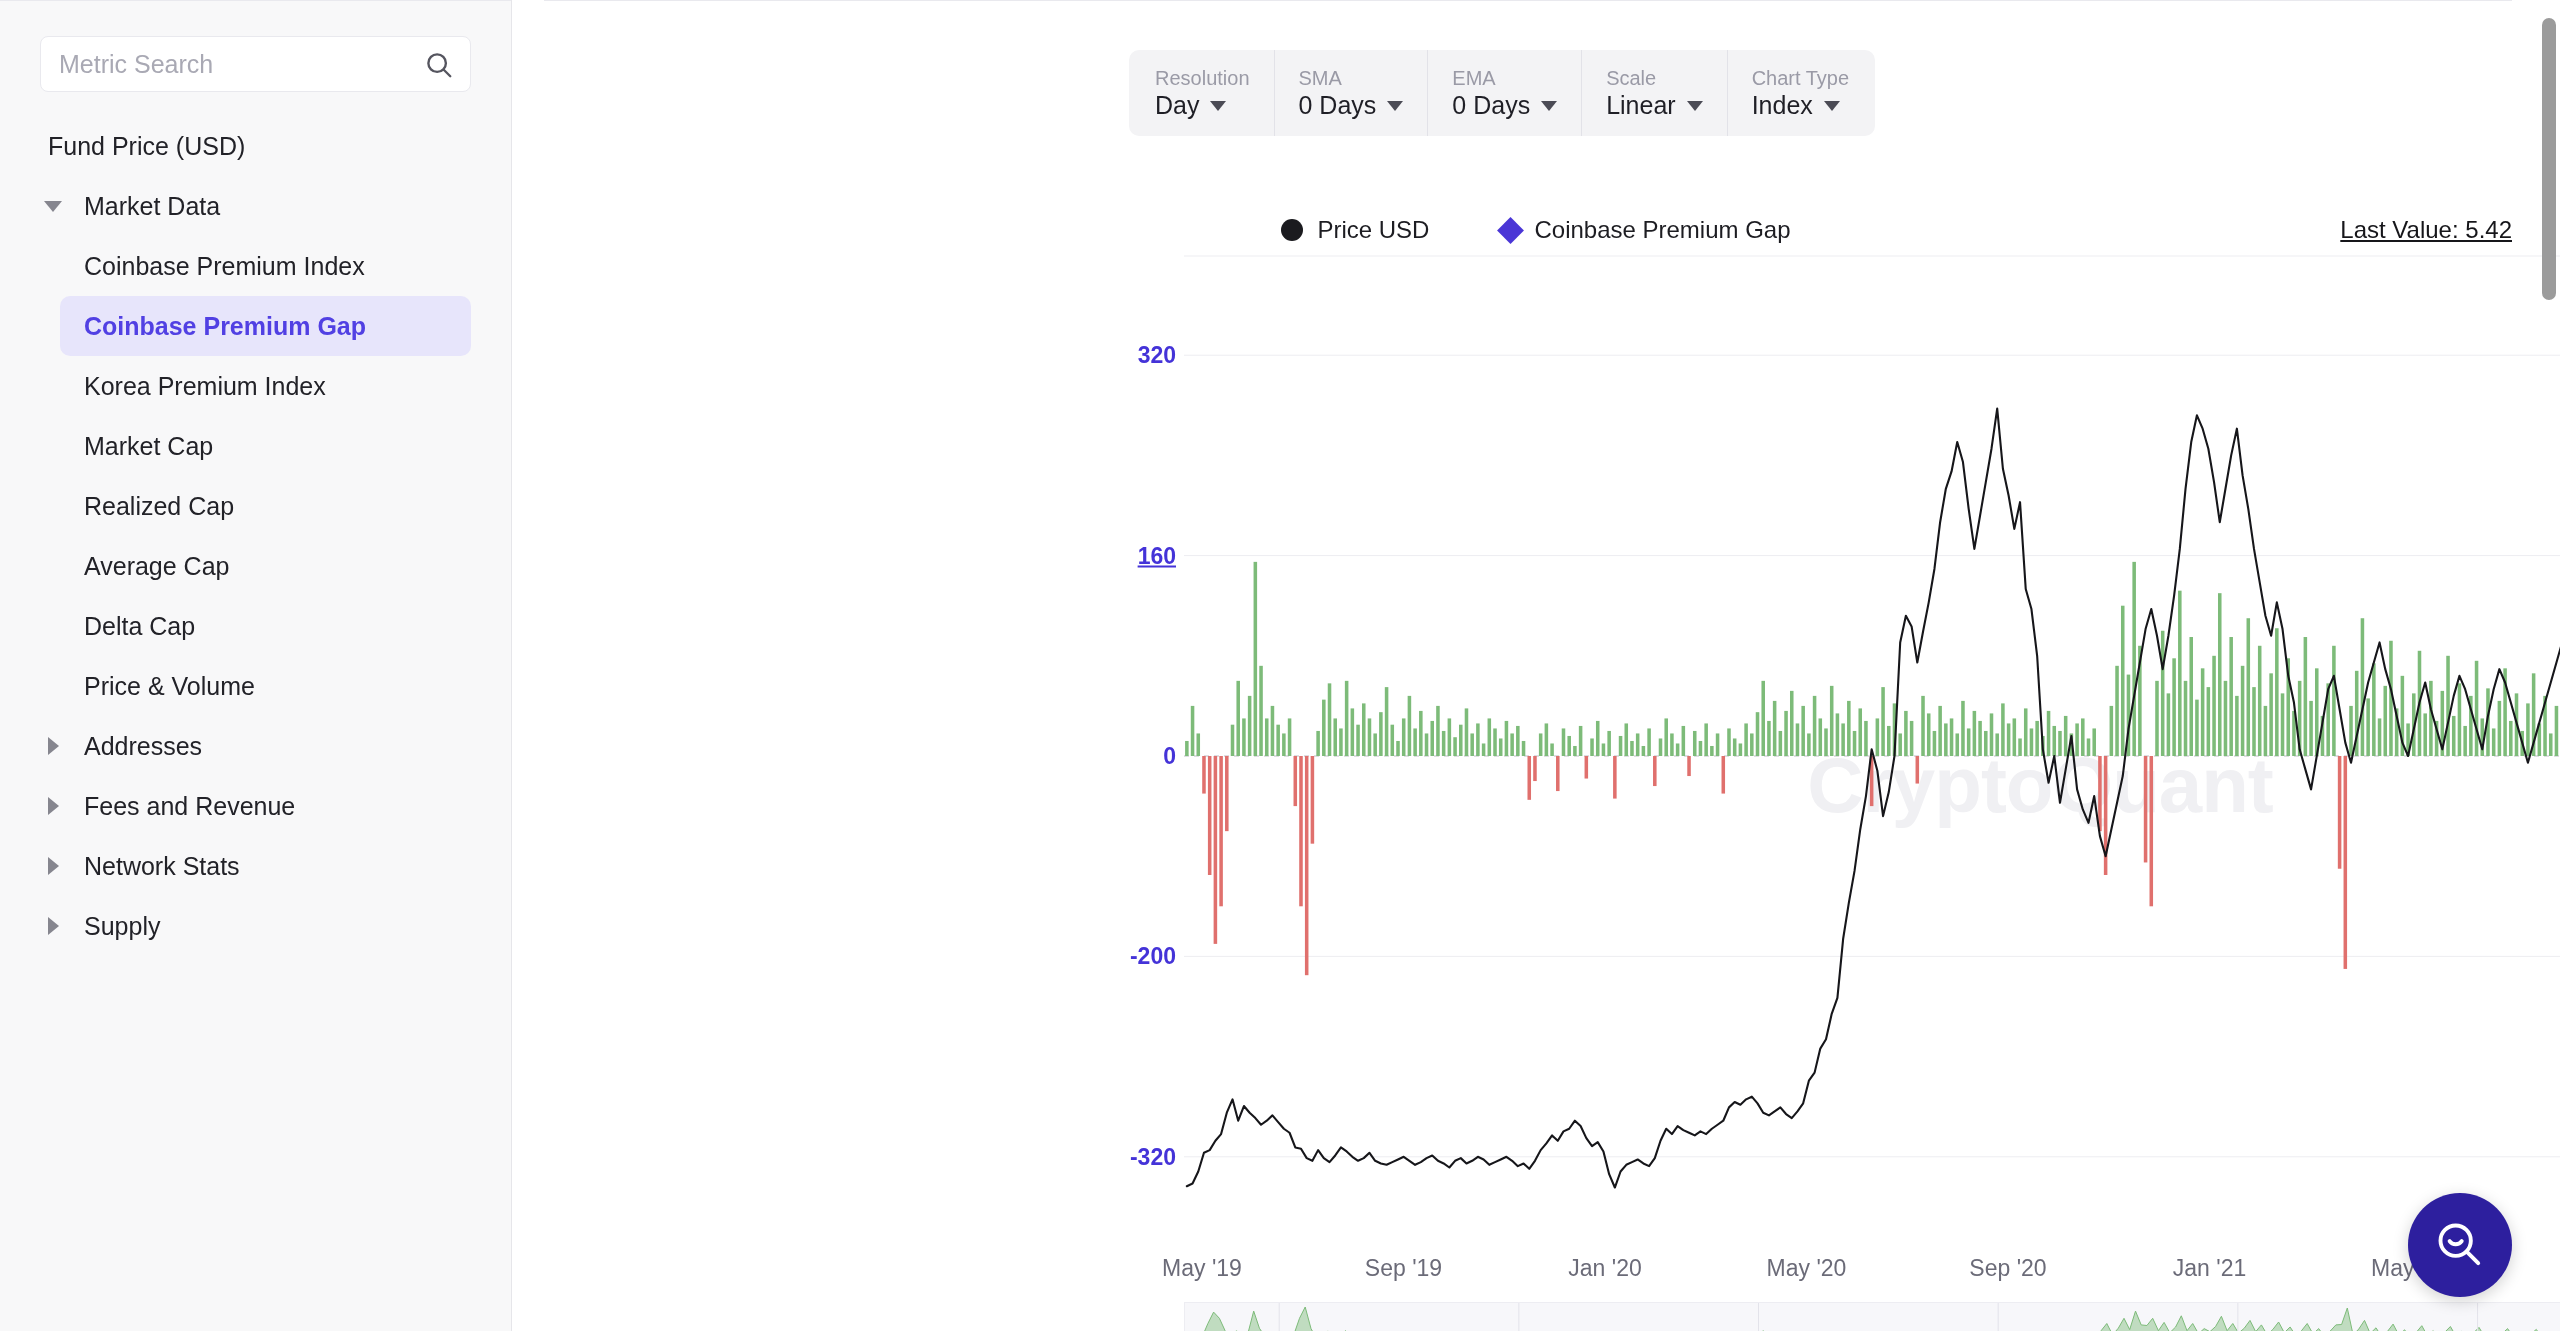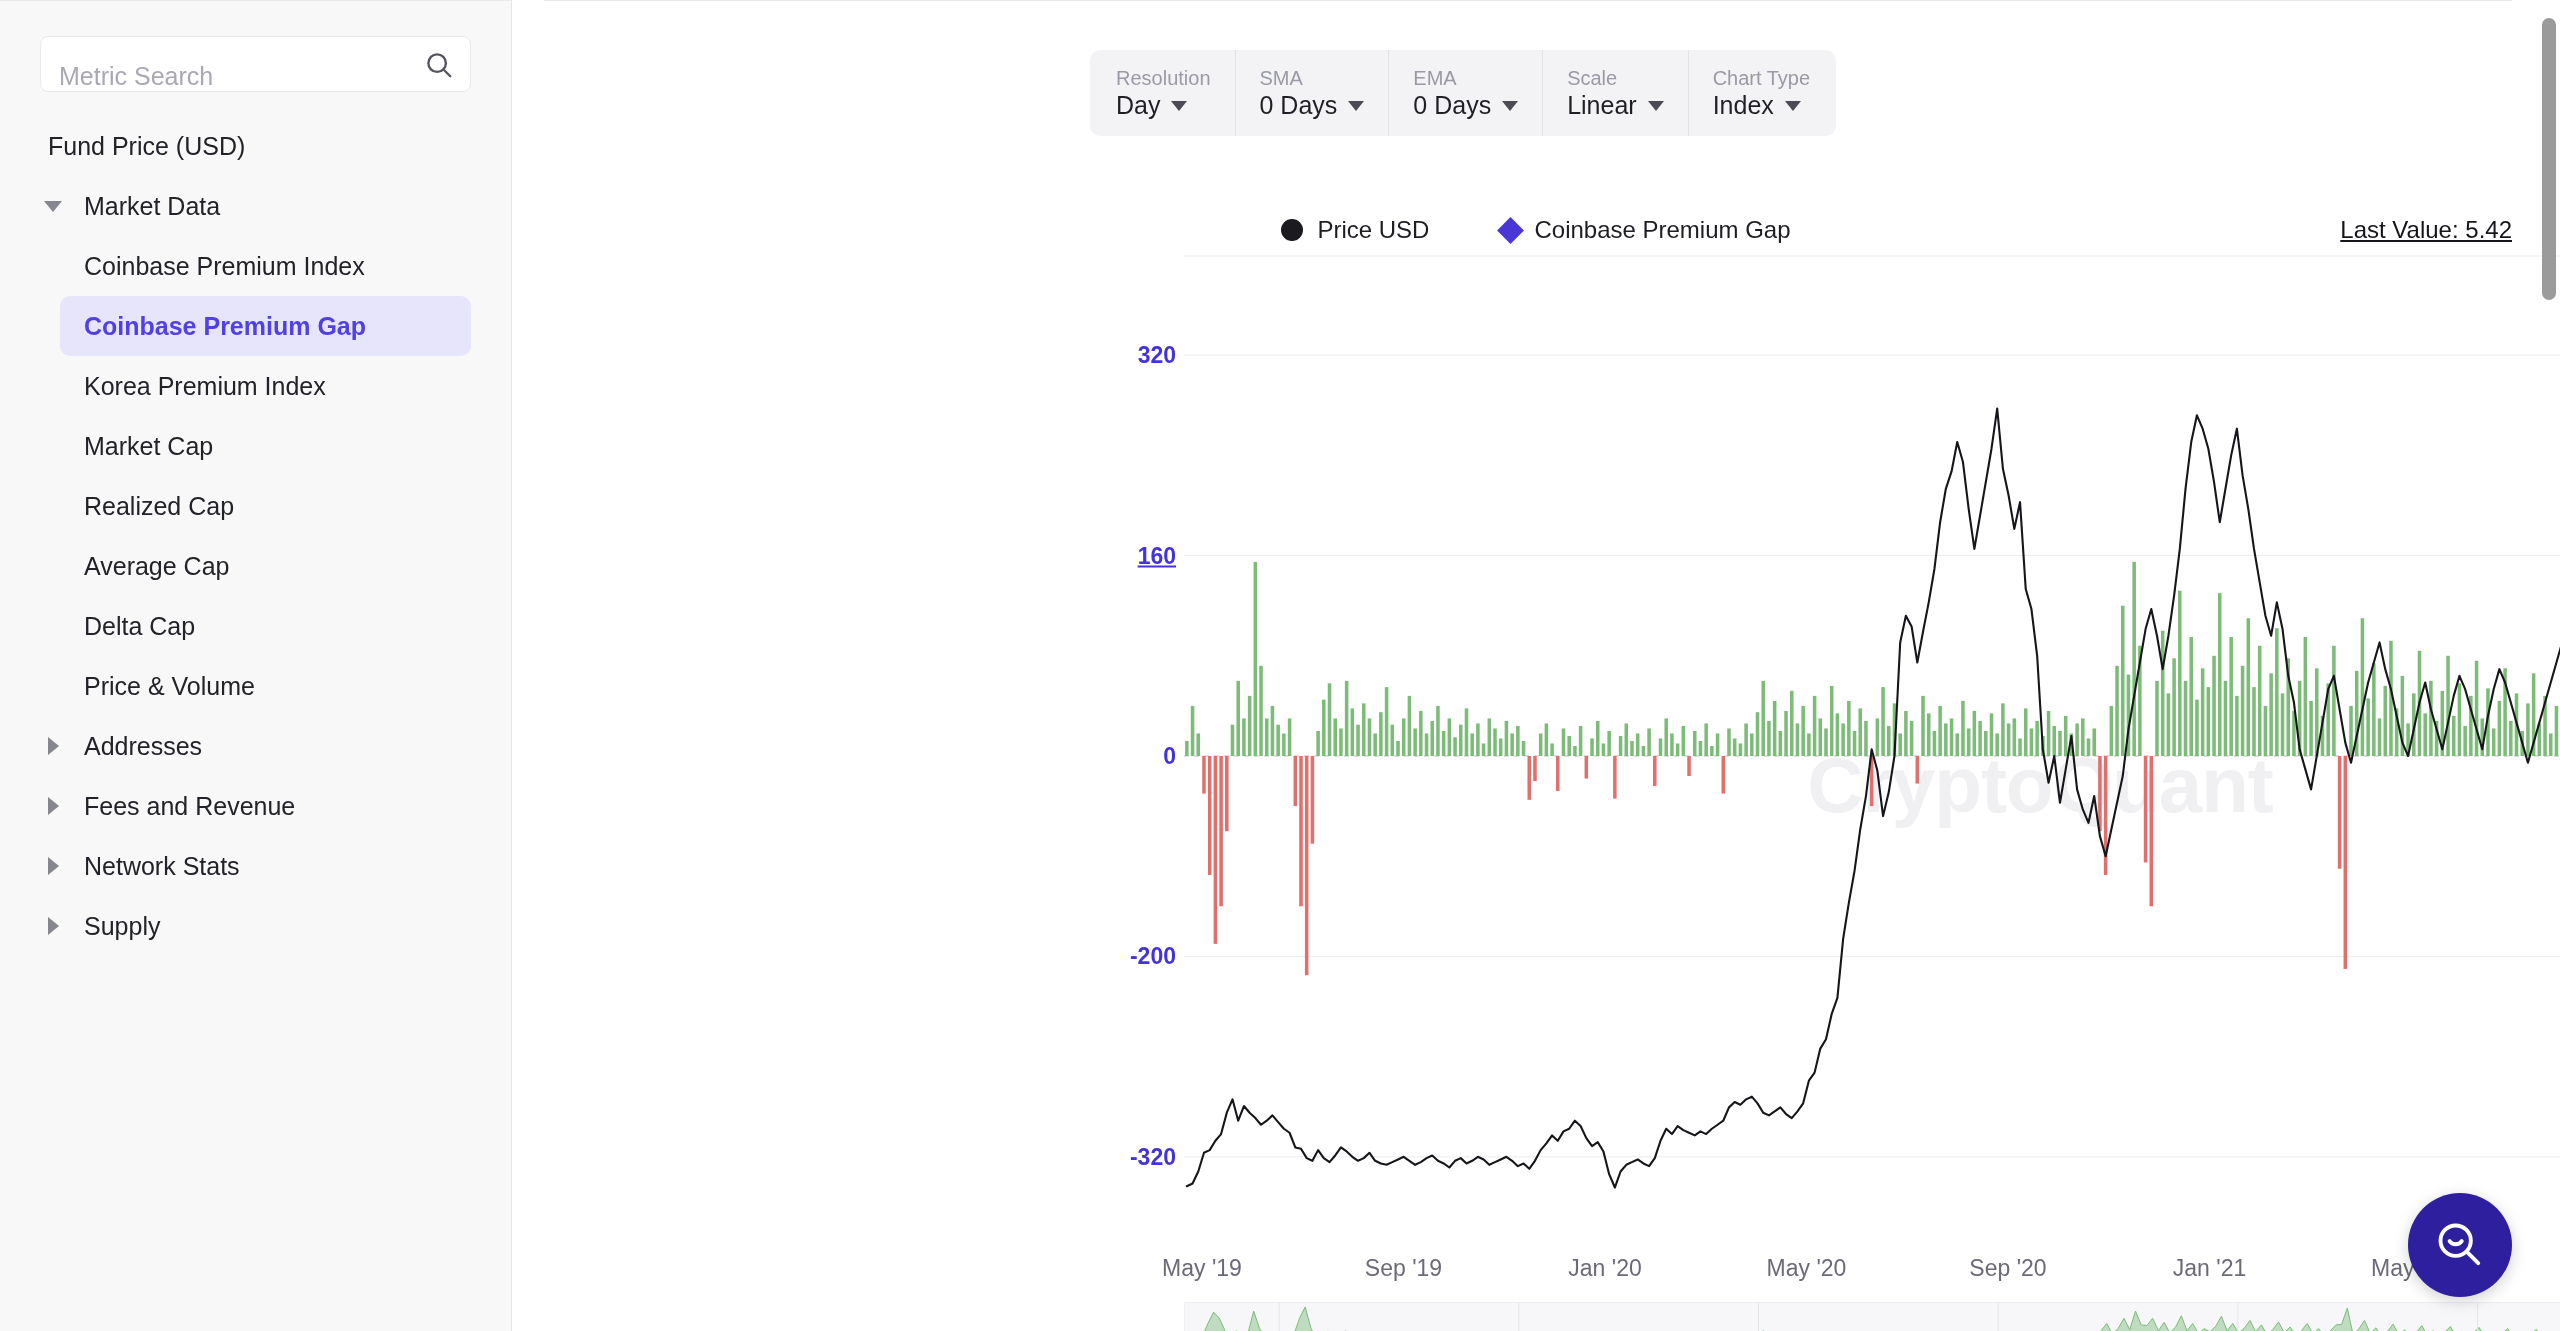--- a/index.html
+++ b/index.html
@@ -26,21 +26,21 @@
     height: 1px; background: #e9e9ee;
   }
   .search-wrap { padding: 36px 40px 0 40px; }
   .search-box {
     position: relative;
     height: 56px;
     background: #ffffff;
     border: 1px solid #e9e9ee;
     border-radius: 8px;
     display: flex;
-    align-items: flex-end;
+    align-items: center;
     padding: 0 18px;
   }
   .search-input {
     border: none; outline: none; background: transparent;
     font-family: "Liberation Sans", sans-serif;
     font-size: 25px; color: #2b2b31; width: 100%;
   }
   .search-input::placeholder { color: #a9a9b4; }
   .search-icon { position: absolute; right: 16px; top: 13px; width: 30px; height: 30px; }
 
@@ -95,21 +95,21 @@
     background: #ffffff;
     overflow: hidden;
   }
   .main-topline {
     position: absolute; top: 0; left: 32px; right: 48px;
     height: 1px; background: #e9e9ee;
   }
 
   
   .toolbar {
-    position: absolute; top: 50px; left: 578px;
+    position: absolute; top: 50px; left: 617px;
     display: flex;
     background: #f3f3f5;
     border-radius: 10px;
     height: 86px;
     align-items: stretch;
     padding: 0 2px;
   }
   .tb-group {
     display: flex; flex-direction: column;
     justify-content: center;

